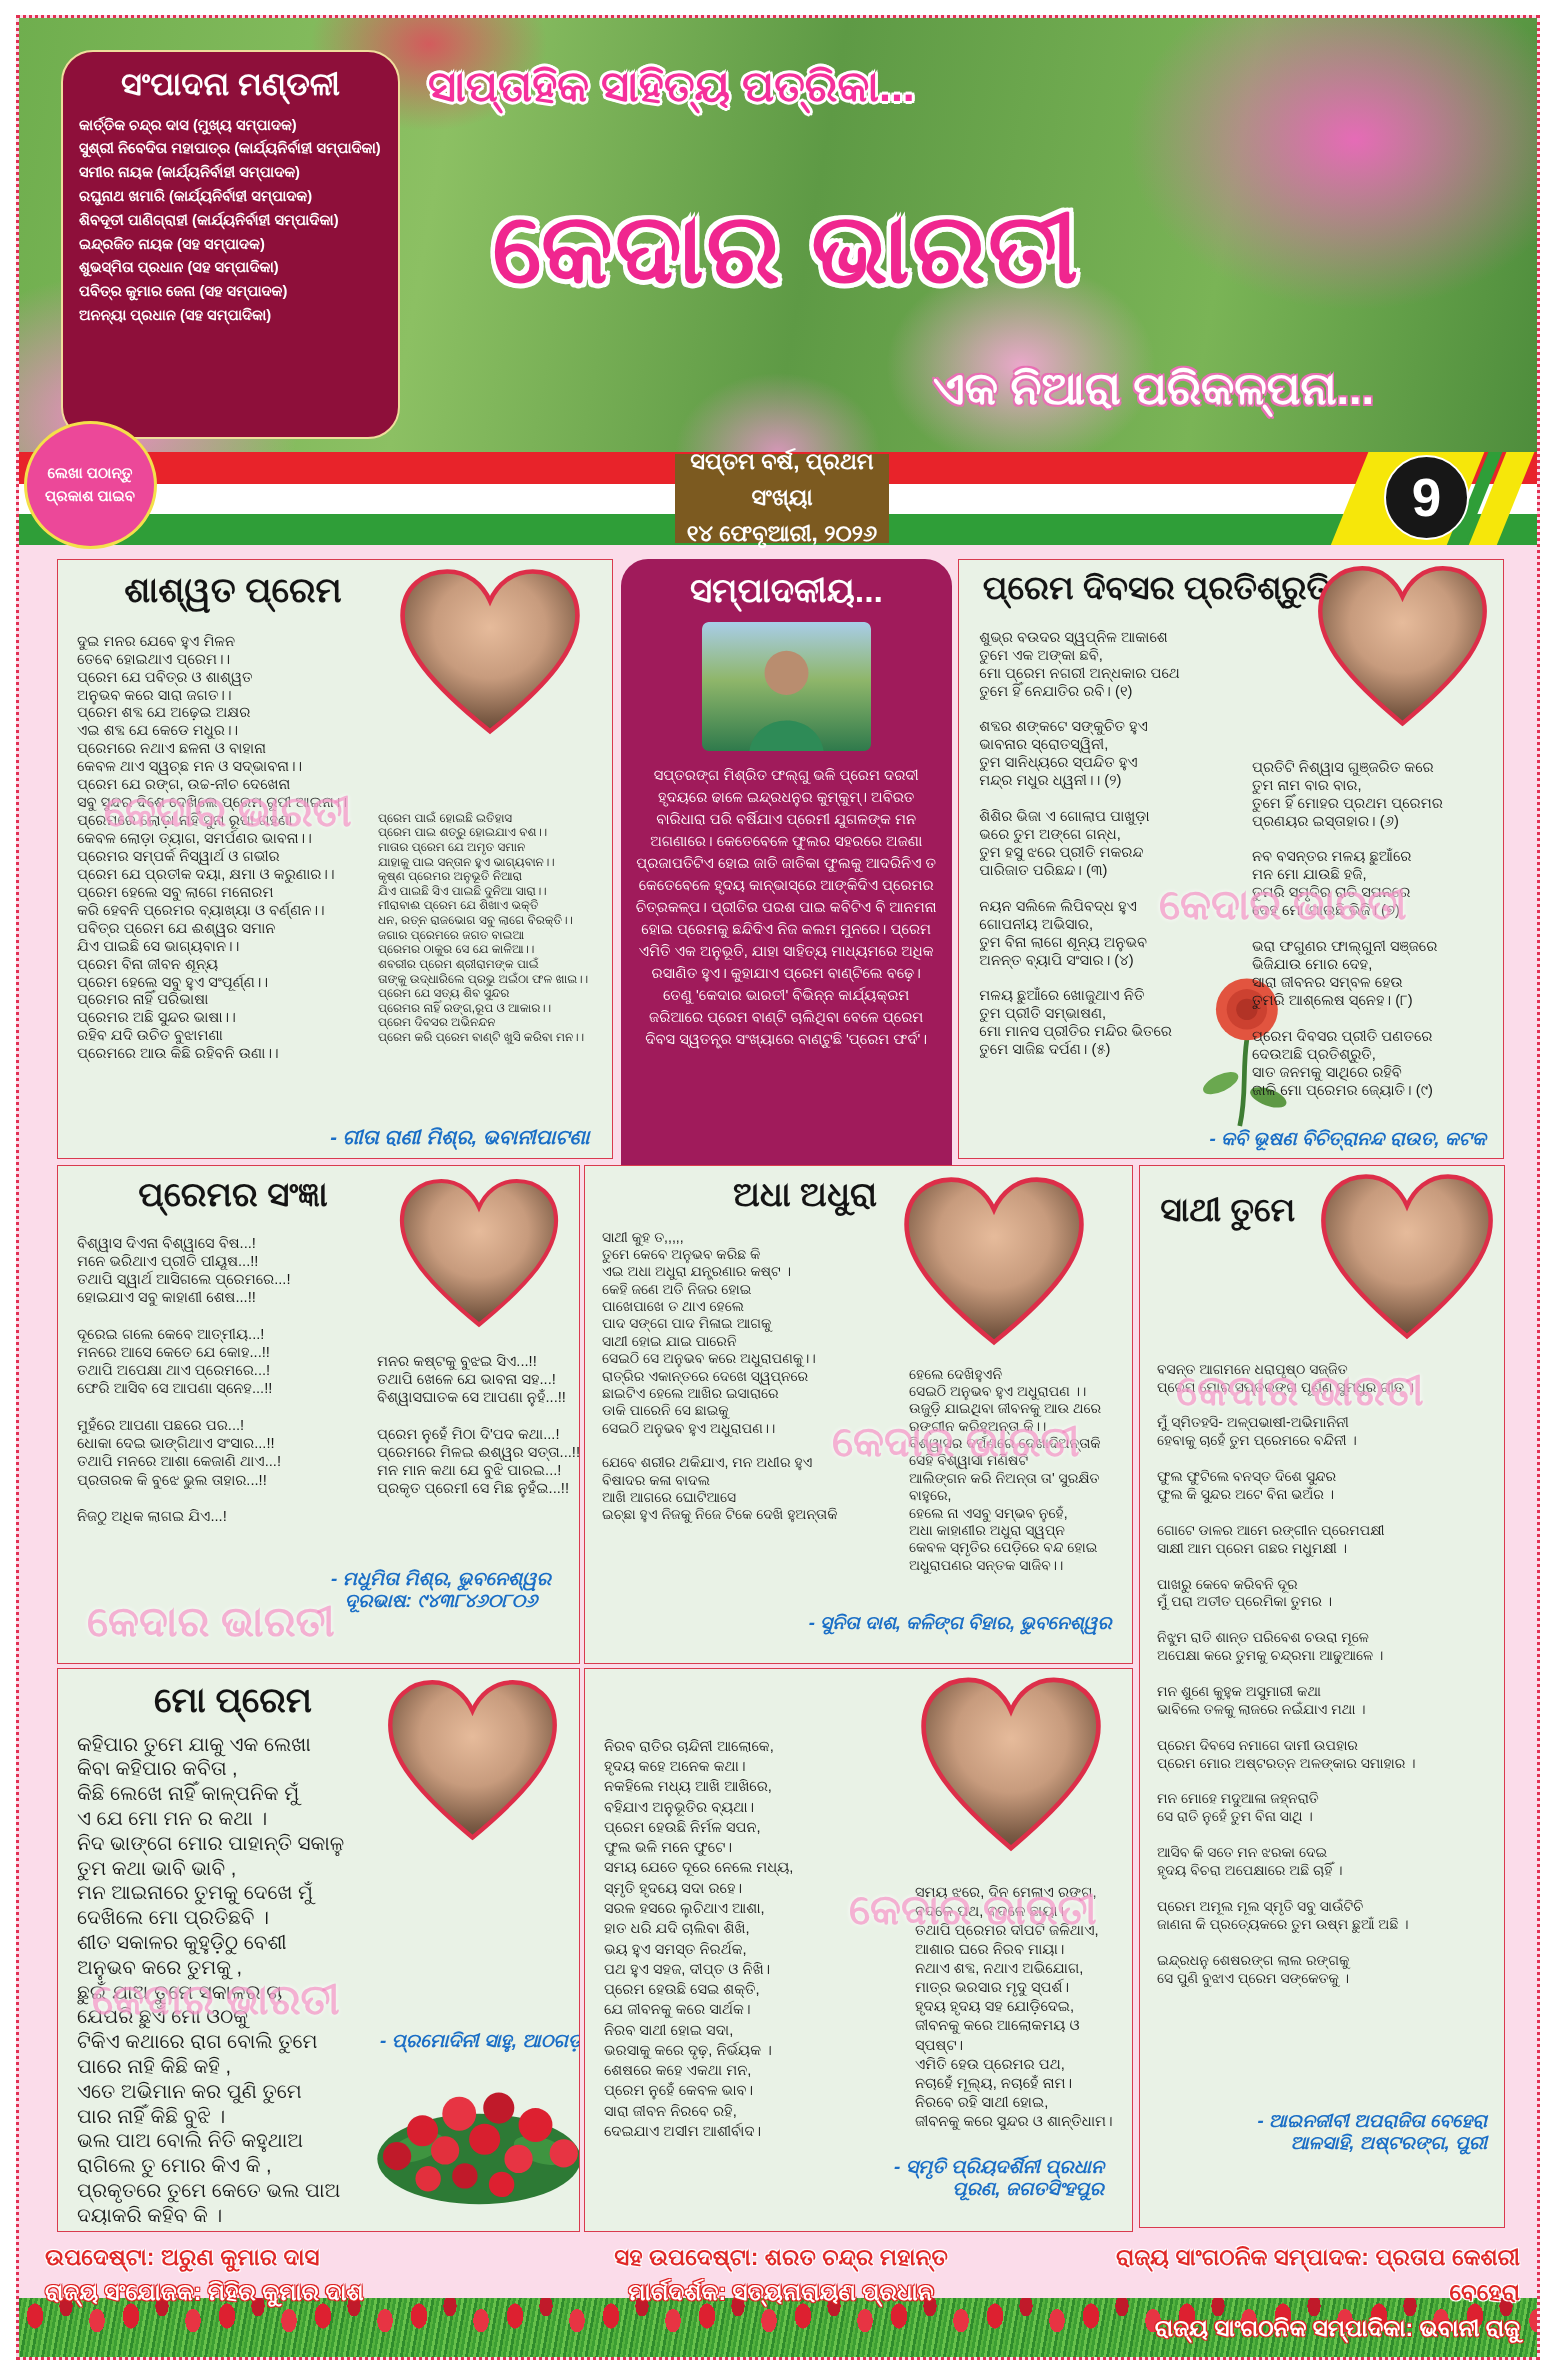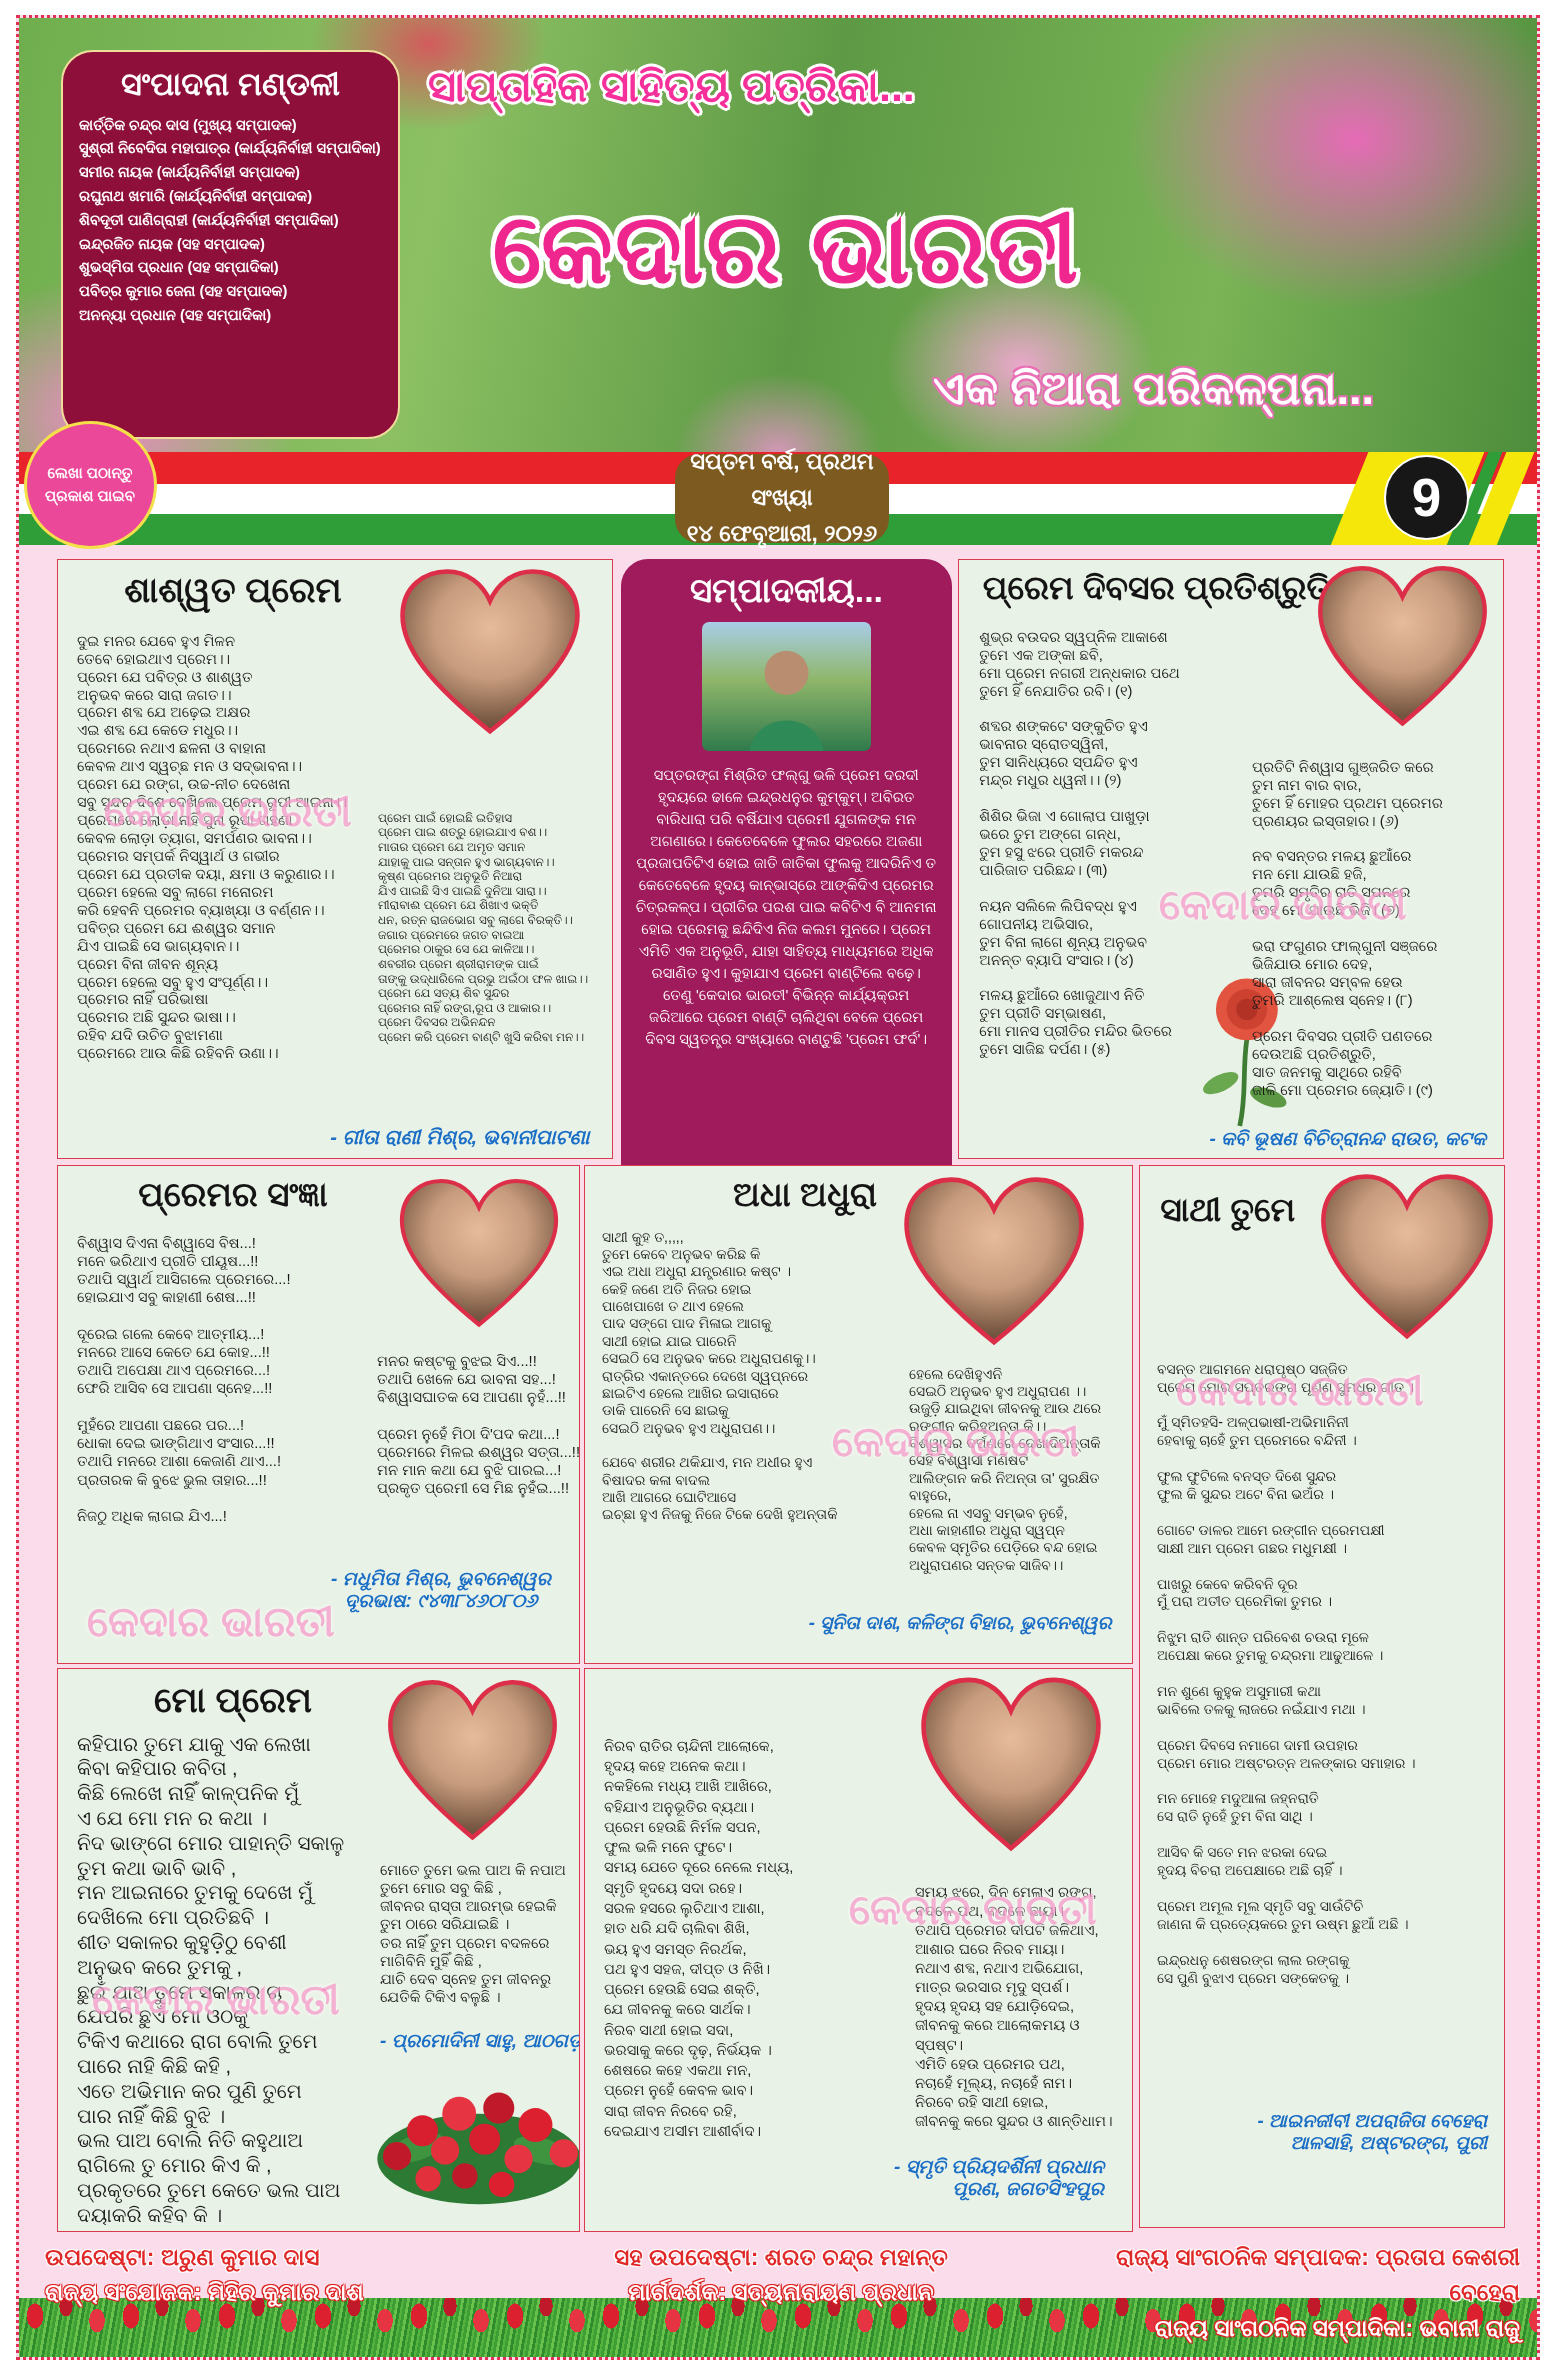--- a/index.html
+++ b/index.html
@@ -33,21 +33,21 @@
   #band { position:absolute; left:0; top:434px; width:100%; height:93px; }
   #band .red { position:absolute; top:0; width:100%; height:32px; background:#e8232a; }
   #band .white { position:absolute; top:32px; width:100%; height:30.5px; background:#ffffff; }
   #band .green { position:absolute; top:62px; width:100%; height:31px; background:#2f9e38; }
   #badge { position:absolute; left:4.5px; top:403px; width:133px; height:128px; border-radius:50%;
       background:#ec4899; border:3.4px solid #f4e04a; z-index:5; color:#fff; font-weight:bold;
       font-size:15px; text-align:center; display:flex; align-items:center; justify-content:center;
       white-space:pre-line; line-height:1.5; }
   #issuebox { position:absolute; left:656px; top:436px; width:214px; height:89px; background:#7c5a20;
       z-index:4; color:#fff; font-weight:bold; font-size:22.6px; text-align:center; display:flex;
-      align-items:center; justify-content:center; white-space:pre-line; line-height:1.6;border-radius:24px; }
+      align-items:center; justify-content:center; white-space:pre-line; line-height:1.6; }
   #ribbon { position:absolute; left:1304px; top:434px; width:217px; height:93px; overflow:hidden; z-index:4; }
   #ribbon .rb1 { position:absolute; left:26px; top:-13.5px; width:116px; height:124px; background:#f6e70a; transform:skewX(-22deg); }
   #ribbon .rbg { position:absolute; left:146px; top:-13.5px; width:13.5px; height:124px; background:#2f9e38; transform:skewX(-22deg); }
   #ribbon .rb2 { position:absolute; left:164px; top:-13.5px; width:28px; height:124px; background:#f6e70a; transform:skewX(-22deg); }
   #pagenum { position:absolute; left:61px; top:3.4px; width:85px; height:85px; border-radius:50%;
       background:#171717; border:2.8px solid #ffffff; color:#fff; font-size:53px; font-weight:bold;
       display:flex; align-items:center; justify-content:center; }
 
   
   .art { position:absolute; background:#e9f2e6; border:1.7px solid #d93a4e; overflow:hidden; }
@@ -384,28 +384,20 @@
 ଛୁଇଁ ଯାଅ ତୁମେ ସକାଳର ଚା
 ଯେପରି ଛୁଏଁ ମୋ ଓଠକୁ
 ଟିକିଏ କଥାରେ ରାଗ ବୋଲି ତୁମେ
 ପାରେ ନାହି କିଛି କହି ,
 ଏତେ ଅଭିମାନ କର ପୁଣି ତୁମେ
 ପାର ନାହିଁ କିଛି ବୁଝି ।
 ଭଲ ପାଅ ବୋଲି ନିତି କହୁଥାଅ
 ରାଗିଲେ ତୁ ମୋର କିଏ କି ,
 ପ୍ରକୃତରେ ତୁମେ କେତେ ଭଲ ପାଅ
 ଦୟାକରି କହିବ କି ।</div>
-      <div class="poem" style="left:322px;top:192px;width:203px;font-size:14.7px;line-height:1.24;">ମୋତେ ତୁମେ ଭଲ ପାଅ କି ନପାଅ
-ତୁମେ ମୋର ସବୁ କିଛି ,
-ଜୀବନର ରାସ୍ତା ଆରମ୍ଭ ହେଇକି
-ତୁମ ଠାରେ ସରିଯାଇଛି ।
-ତର ନାହିଁ ତୁମ ପ୍ରେମ ବଦଳରେ
-ମାଗିବିନି ମୁହିଁ କିଛି ,
-ଯାଚି ଦେବ ସ୍ନେହ ତୁମ ଜୀବନରୁ
-ଯେତିକି ଟିକିଏ ବଳୁଛି ।</div>
       <div class="byline" style="left:316px;top:361px;width:214px;font-size:19px;text-align:center;">- ପ୍ରମୋଦିନୀ ସାହୁ, ଆଠଗଡ଼</div>
       <svg style="position:absolute;left:308px;top:398px;width:226px;height:150px;" viewBox="0 0 160 100">
         <ellipse cx="80" cy="62" rx="72" ry="32" fill="#2d7a35"></ellipse>
         <ellipse cx="36" cy="54" rx="20" ry="9" fill="#3f9440" transform="rotate(-18 36 54)"></ellipse>
         <ellipse cx="124" cy="56" rx="20" ry="9" fill="#3f9440" transform="rotate(16 124 56)"></ellipse>
         <circle cx="40" cy="42" r="11" fill="#d81f2f"></circle>
           <circle cx="66" cy="30" r="12" fill="#e73443"></circle>
         <circle cx="94" cy="26" r="11" fill="#c01a2a"></circle>
           <circle cx="120" cy="38" r="12" fill="#dd2030"></circle>
         <circle cx="140" cy="58" r="10" fill="#e73443"></circle>

